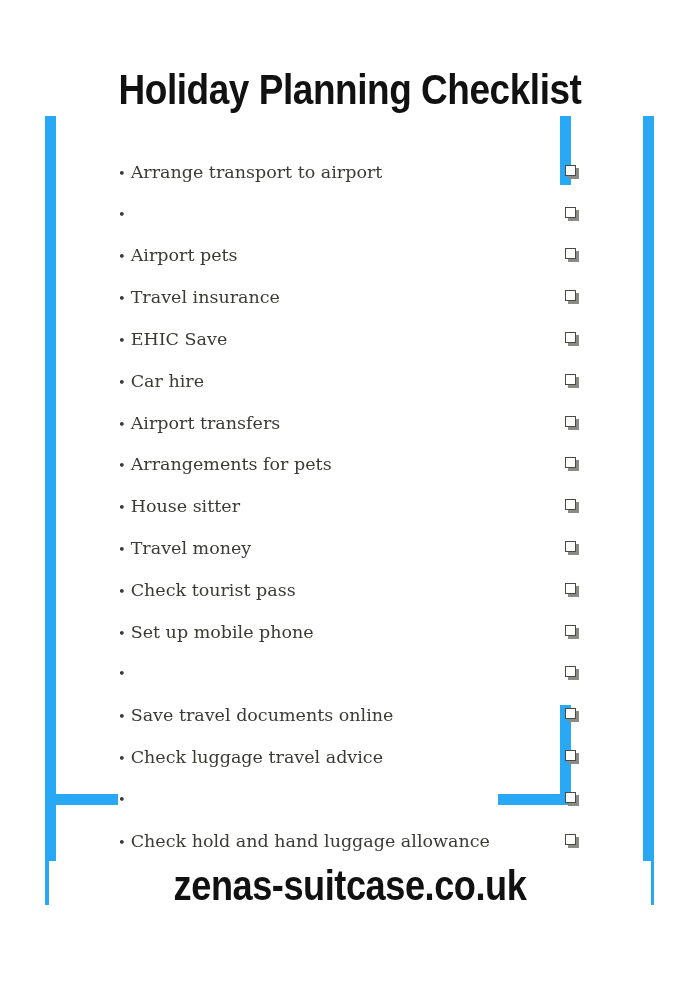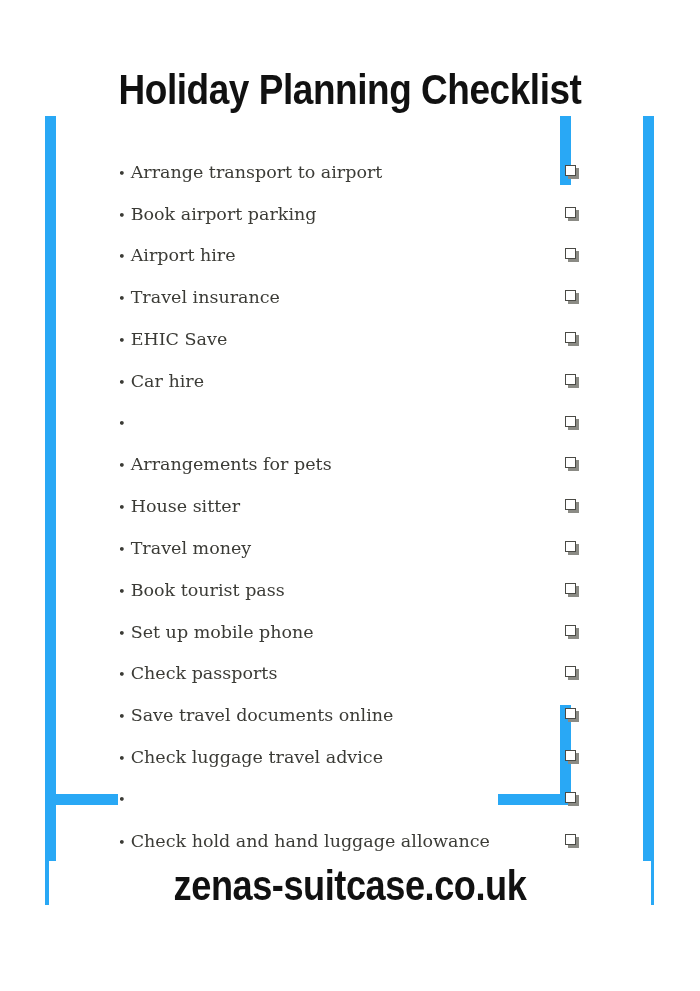--- a/index.html
+++ b/index.html
@@ -205,31 +205,30 @@
           <span>Arrange transport to airport</span>
         </span>
         <span class="row-checkbox">
           <span class="shadow"></span>
           <span class="sq"></span>
         </span>
       </li>
       <li class="row">
         <span class="row-label">
           <span class="bullet">•</span>
-          <span>Book airport parking</span>
-        </span>
-        <span class="row-checkbox">
-          <span class="shadow"></span>
-          <span class="sq"></span>
-        </span>
-      </li>
-      <li class="row">
-        <span class="row-label">
-          <span class="bullet">•</span>
-          <span>Airport hire</span>
+        </span>
+        <span class="row-checkbox">
+          <span class="shadow"></span>
+          <span class="sq"></span>
+        </span>
+      </li>
+      <li class="row">
+        <span class="row-label">
+          <span class="bullet">•</span>
+          <span>Airport pets</span>
         </span>
         <span class="row-checkbox">
           <span class="shadow"></span>
           <span class="sq"></span>
         </span>
       </li>
       <li class="row">
         <span class="row-label">
           <span class="bullet">•</span>
           <span>Travel insurance</span>
@@ -255,20 +254,21 @@
           <span>Car hire</span>
         </span>
         <span class="row-checkbox">
           <span class="shadow"></span>
           <span class="sq"></span>
         </span>
       </li>
       <li class="row">
         <span class="row-label">
           <span class="bullet">•</span>
+          <span>Airport transfers</span>
         </span>
         <span class="row-checkbox">
           <span class="shadow"></span>
           <span class="sq"></span>
         </span>
       </li>
       <li class="row">
         <span class="row-label">
           <span class="bullet">•</span>
           <span>Arrangements for pets</span>
@@ -294,41 +294,40 @@
           <span>Travel money</span>
         </span>
         <span class="row-checkbox">
           <span class="shadow"></span>
           <span class="sq"></span>
         </span>
       </li>
       <li class="row">
         <span class="row-label">
           <span class="bullet">•</span>
-          <span>Book tourist pass</span>
+          <span>Check tourist pass</span>
         </span>
         <span class="row-checkbox">
           <span class="shadow"></span>
           <span class="sq"></span>
         </span>
       </li>
       <li class="row">
         <span class="row-label">
           <span class="bullet">•</span>
           <span>Set up mobile phone</span>
         </span>
         <span class="row-checkbox">
           <span class="shadow"></span>
           <span class="sq"></span>
         </span>
       </li>
       <li class="row">
         <span class="row-label">
           <span class="bullet">•</span>
-          <span>Check passports</span>
         </span>
         <span class="row-checkbox">
           <span class="shadow"></span>
           <span class="sq"></span>
         </span>
       </li>
       <li class="row">
         <span class="row-label">
           <span class="bullet">•</span>
           <span>Save travel documents online</span>

